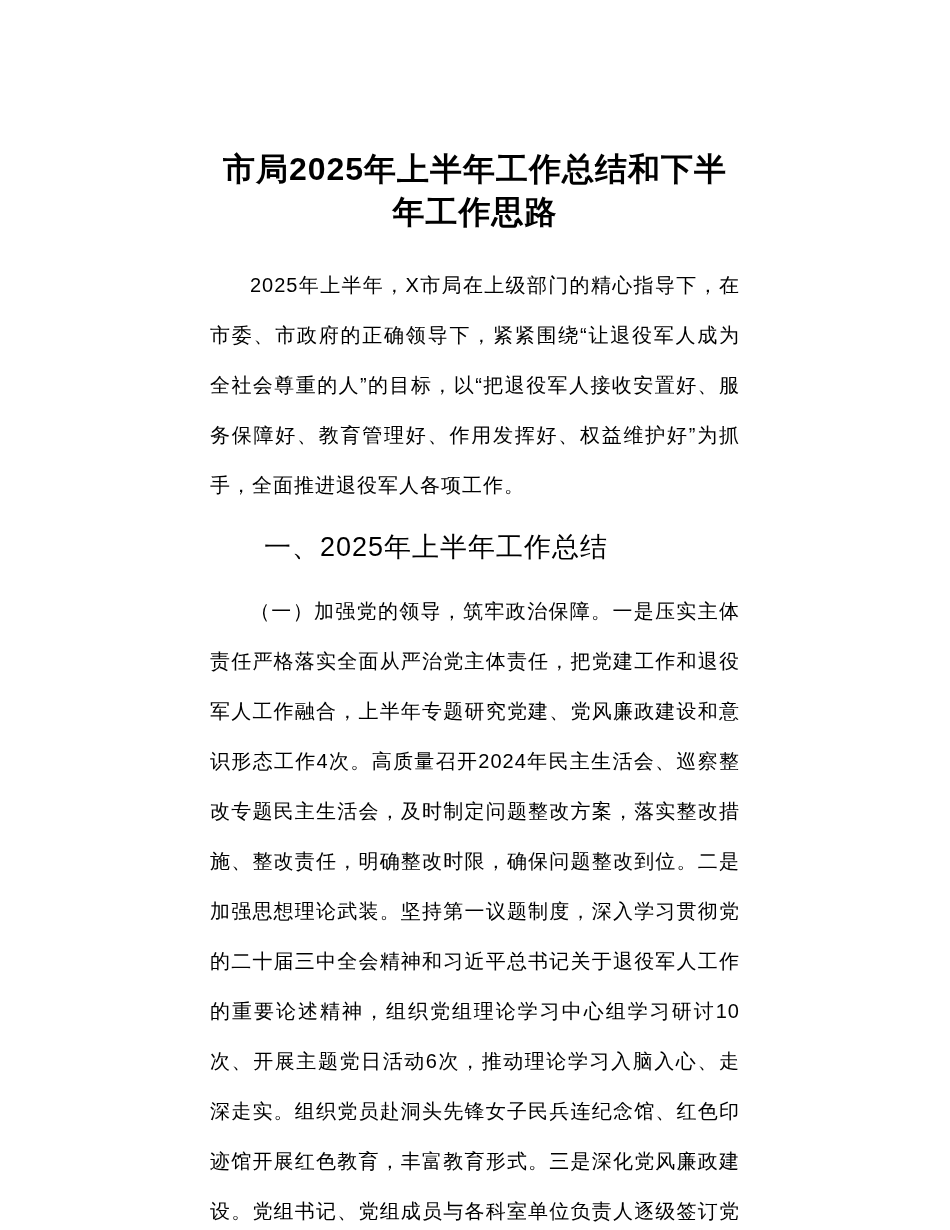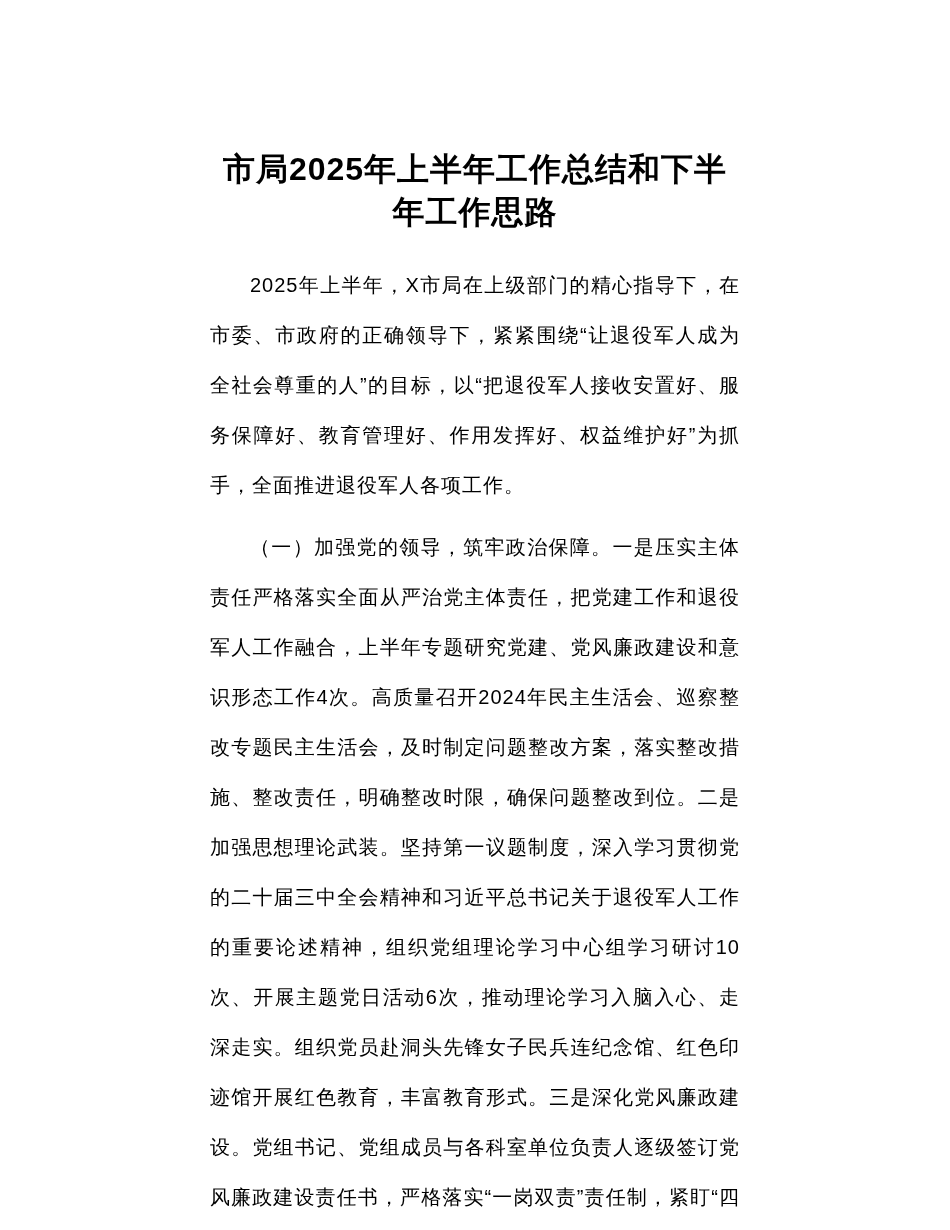--- a/index.html
+++ b/index.html
@@ -47,15 +47,16 @@
   }
 </style>
 </head>
 <body>
 
 <div class="page">
   <h1 class="doc-title">市局2025年上半年工作总结和下半年工作思路</h1>
 
   <p class="doc-paragraph">2025年上半年，X市局在上级部门的精心指导下，在市委、市政府的正确领导下，紧紧围绕“让退役军人成为全社会尊重的人”的目标，以“把退役军人接收安置好、服务保障好、教育管理好、作用发挥好、权益维护好”为抓手，全面推进退役军人各项工作。</p>
 
+  <p class="doc-heading">一、2025年上半年工作总结</p>
 
   <p class="doc-paragraph">（一）加强党的领导，筑牢政治保障。一是压实主体责任严格落实全面从严治党主体责任，把党建工作和退役军人工作融合，上半年专题研究党建、党风廉政建设和意识形态工作4次。高质量召开2024年民主生活会、巡察整改专题民主生活会，及时制定问题整改方案，落实整改措施、整改责任，明确整改时限，确保问题整改到位。二是加强思想理论武装。坚持第一议题制度，深入学习贯彻党的二十届三中全会精神和习近平总书记关于退役军人工作的重要论述精神，组织党组理论学习中心组学习研讨10次、开展主题党日活动6次，推动理论学习入脑入心、走深走实。组织党员赴洞头先锋女子民兵连纪念馆、红色印迹馆开展红色教育，丰富教育形式。三是深化党风廉政建设。党组书记、党组成员与各科室单位负责人逐级签订党风廉政建设责任书，严格落实“一岗双责”责任制，紧盯“四风”领域，梳理廉政风险点。全面开展谈心谈话，领导班</p>
 </div>
 
 </body></html>

